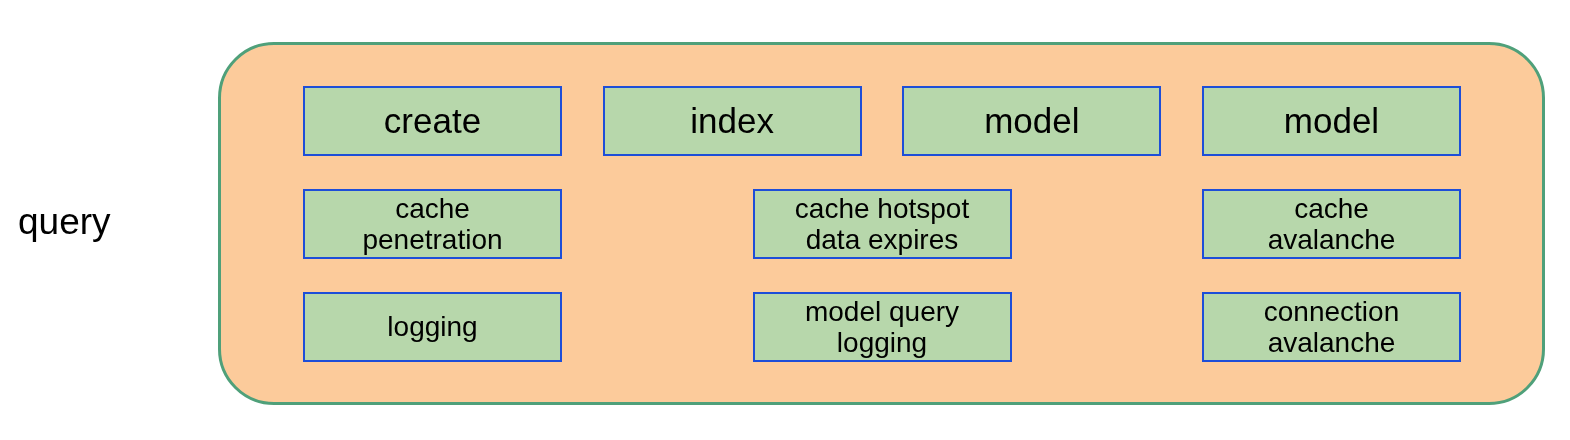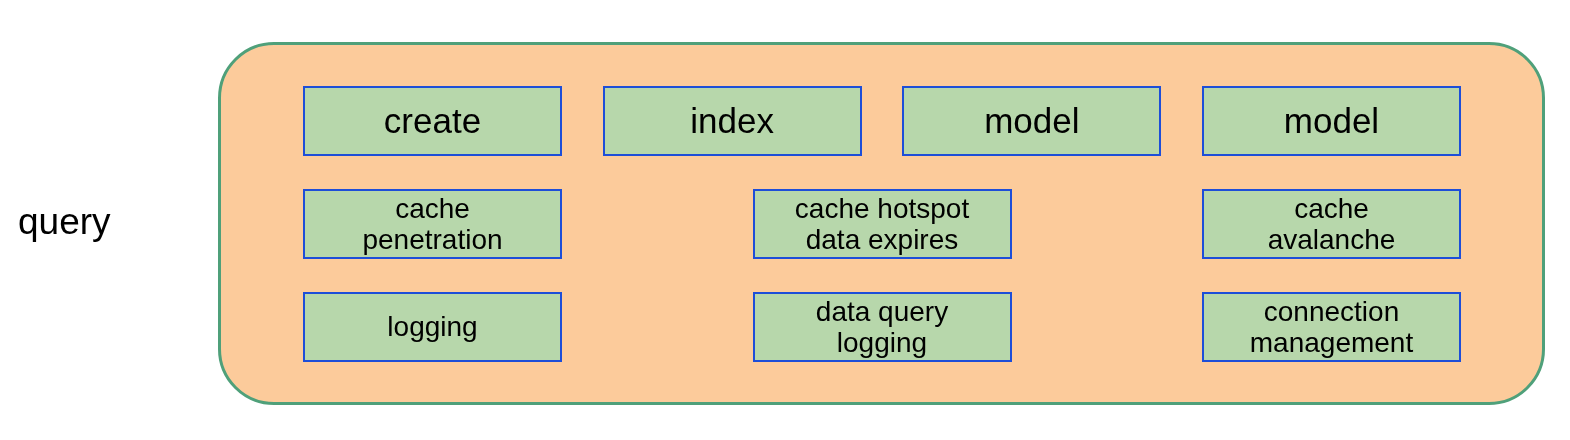--- a/index.html
+++ b/index.html
@@ -113,21 +113,21 @@
         <div class="node-box">cache
 penetration</div>
         <div class="node-box">cache hotspot
 data expires</div>
         <div class="node-box">cache
 avalanche</div>
       </div>
 
       <div class="node-row row-3">
         <div class="node-box">logging</div>
-        <div class="node-box">data query
+        <div class="node-box">model query
 logging</div>
         <div class="node-box">connection
-management</div>
+avalanche</div>
       </div>
 
     </div>
   </div>
 </div>
 
 </body></html>

